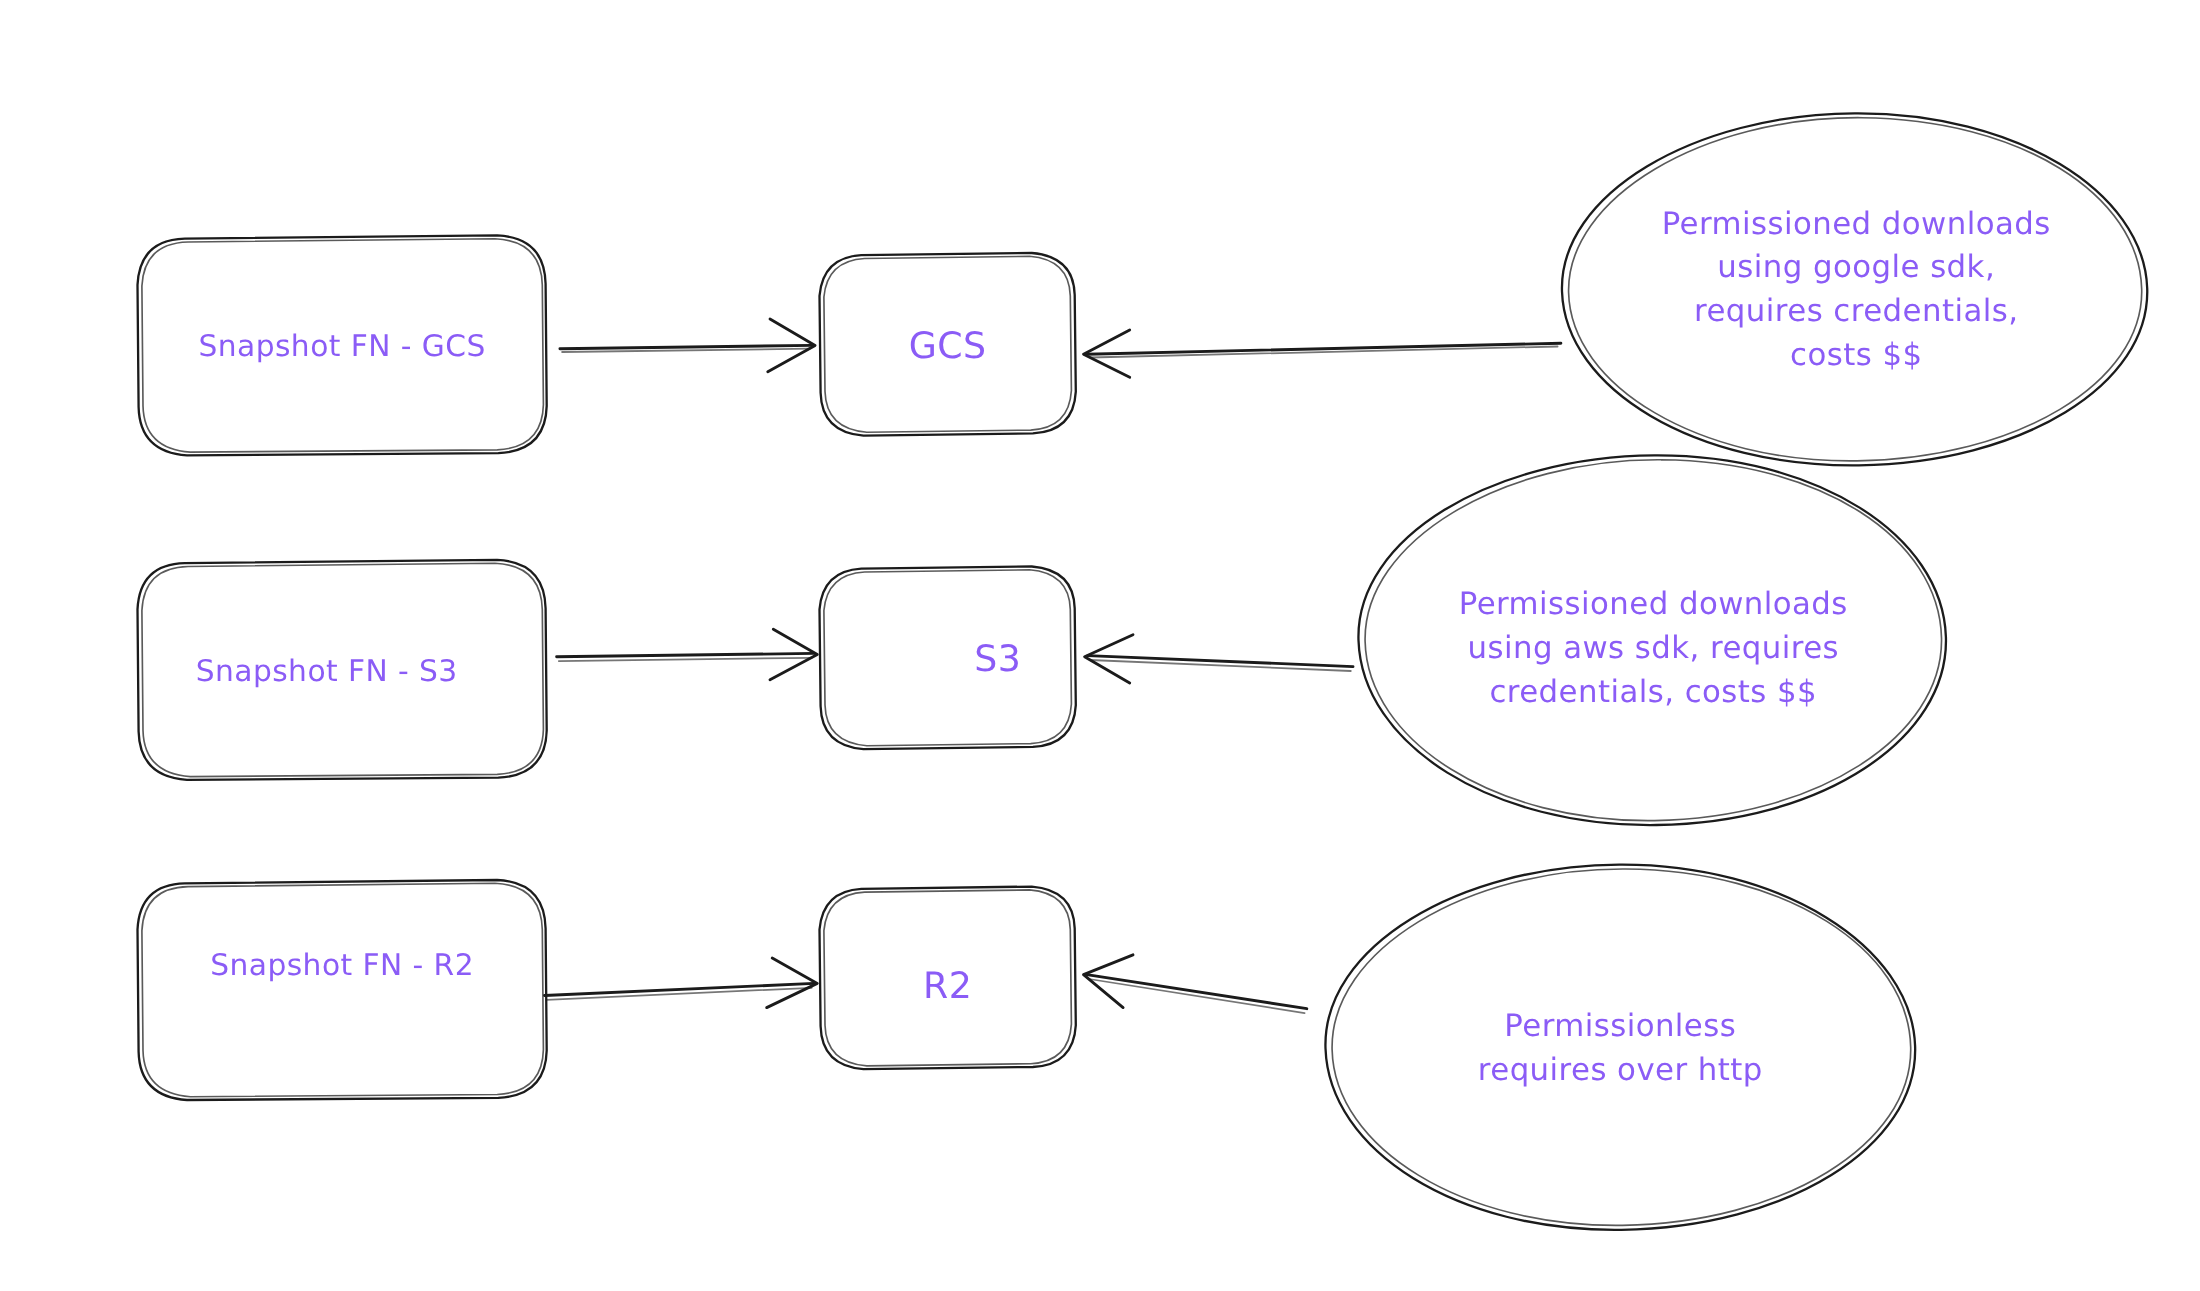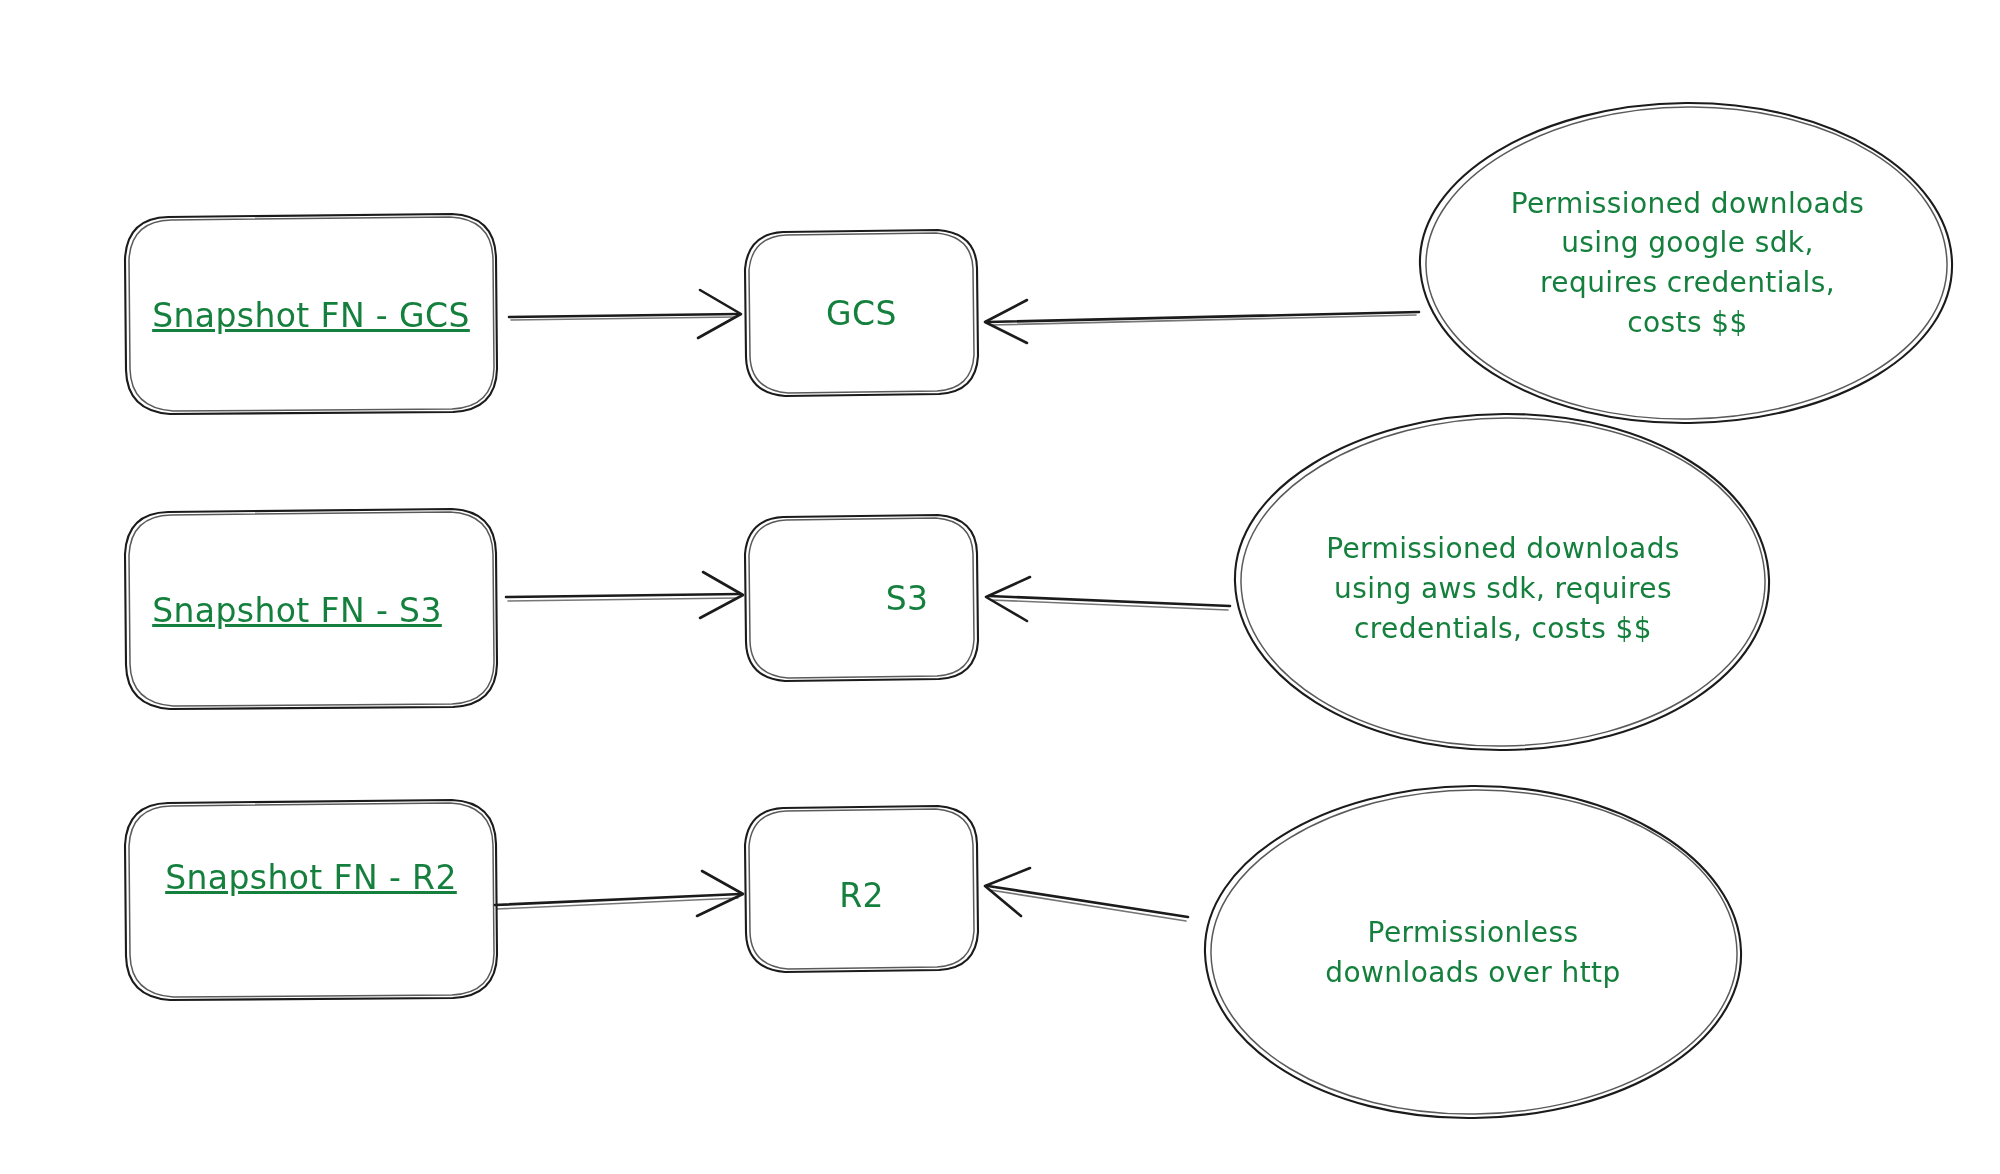--- a/index.html
+++ b/index.html
@@ -38,32 +38,31 @@
   .sk-arrow   { stroke-width: 2.6; }
   .sk-arrow2  { stroke-width: 1.6; opacity: .6; }
   .sk-head    { stroke-width: 2.6; }
 
   .lbl {
     position: absolute;
     display: flex;
     align-items: center;
     justify-content: center;
     text-align: center;
-    color: #15803d;
+    color: #8b5cf6;
     font-family: "DejaVu Sans", sans-serif;
     font-weight: 400;
     letter-spacing: .4px;
     white-space: pre-line;
     pointer-events: none;
     user-select: none;
   }
   .lbl-box {
-    font-size: 33px;
+    font-size: 27px;
     line-height: 1.25;
-    text-decoration: underline;
   }
   .lbl-store {
     font-size: 33px;
     line-height: 1.25;
   }
   .lbl-note {
     font-size: 28px;
     line-height: 1.42;
   }
   .hit {
@@ -170,21 +169,21 @@
 
   <div class="lbl lbl-box" style="left:111px;  top:512px;  width:372px; height:197px;">Snapshot FN - S3</div>
   <div class="lbl lbl-store" style="left:745px; top:517px; width:260px; height:164px;margin-left:32px;">S3</div>
   <div class="lbl lbl-note" style="left:1258px; top:430px; width:490px; height:318px;">Permissioned downloads
 using aws sdk, requires
 credentials, costs $$</div>
 
   <div class="lbl lbl-box" style="left:125px;  top:779px;  width:372px; height:197px;text-align:right;">Snapshot FN - R2</div>
   <div class="lbl lbl-store" style="left:745px; top:808px; width:233px; height:175px;">R2</div>
   <div class="lbl lbl-note" style="left:1228px; top:800px; width:490px; height:305px;">Permissionless
-downloads over http</div>
+requires over http</div>
 
   <div class="hit" style="left:125px;  top:214px; width:372px; height:200px;"></div>
   <div class="hit" style="left:745px;  top:230px; width:233px; height:166px;"></div>
   <div class="hit" style="left:1417px; top:102px; width:538px; height:323px;"></div>
 
   <div class="hit" style="left:125px;  top:509px; width:372px; height:200px;"></div>
   <div class="hit" style="left:745px;  top:515px; width:233px; height:166px;"></div>
   <div class="hit" style="left:1232px; top:413px; width:540px; height:339px;"></div>
 
   <div class="hit" style="left:125px;  top:800px; width:372px; height:200px;"></div>

